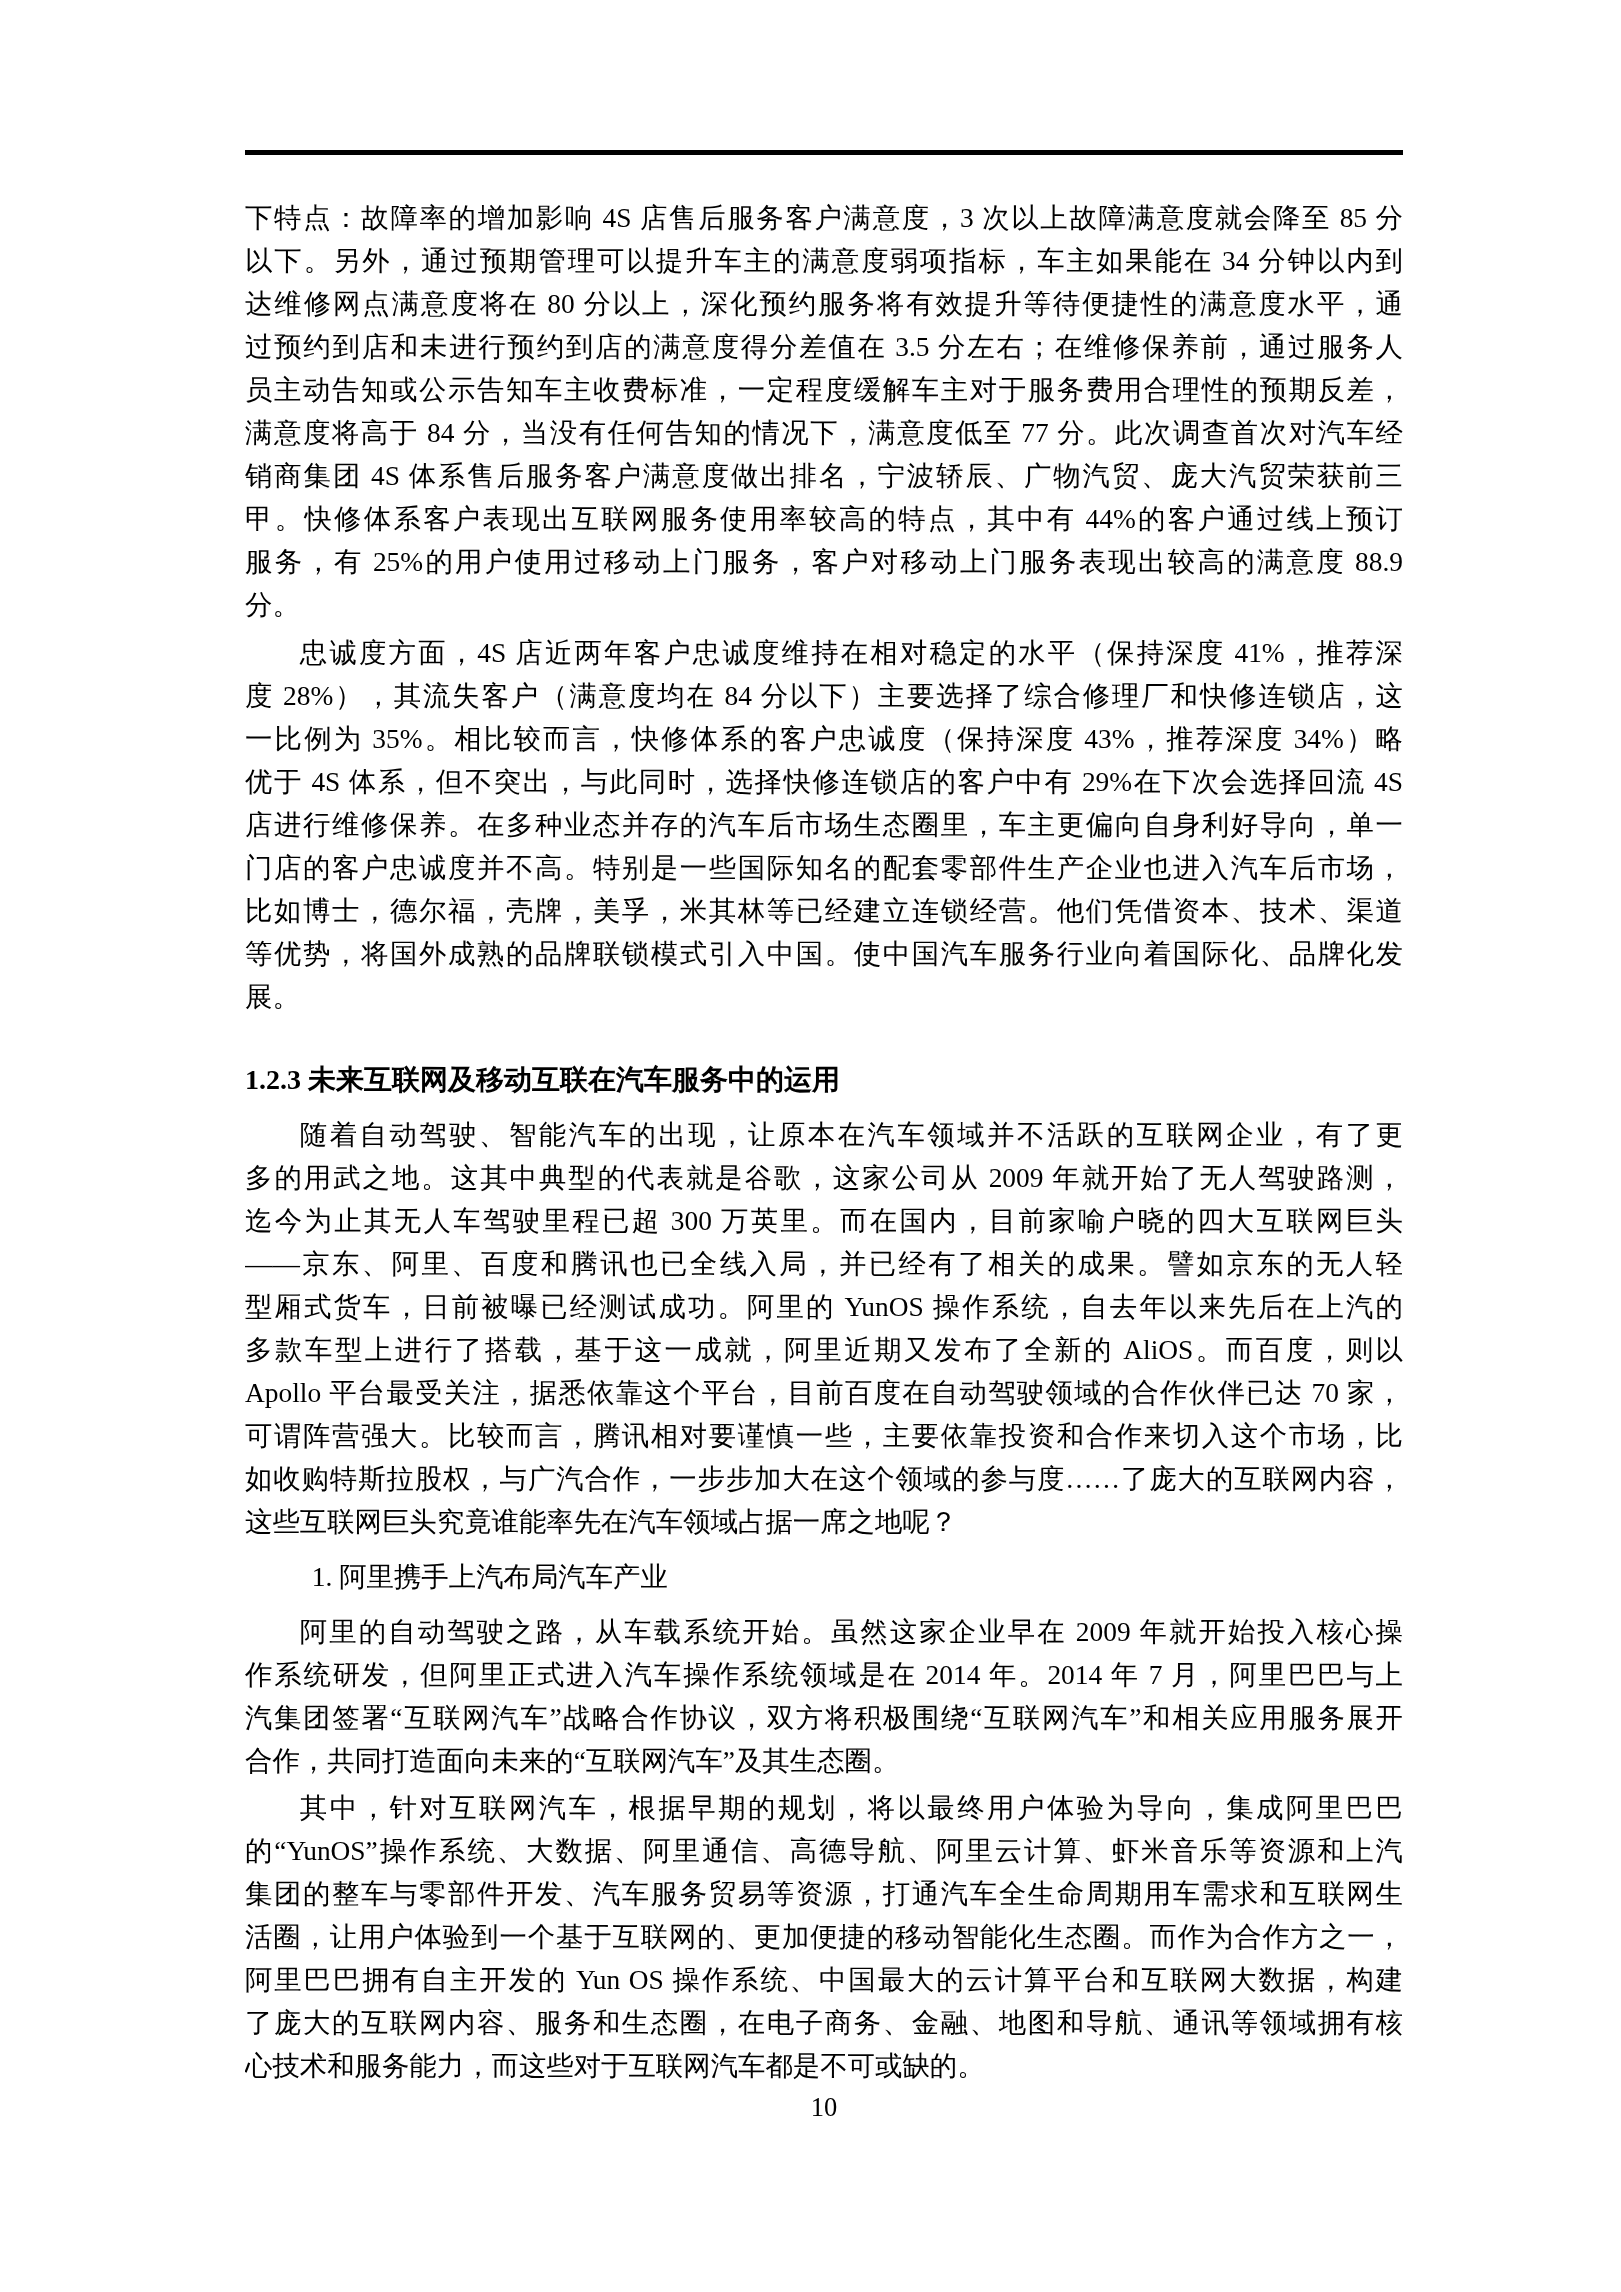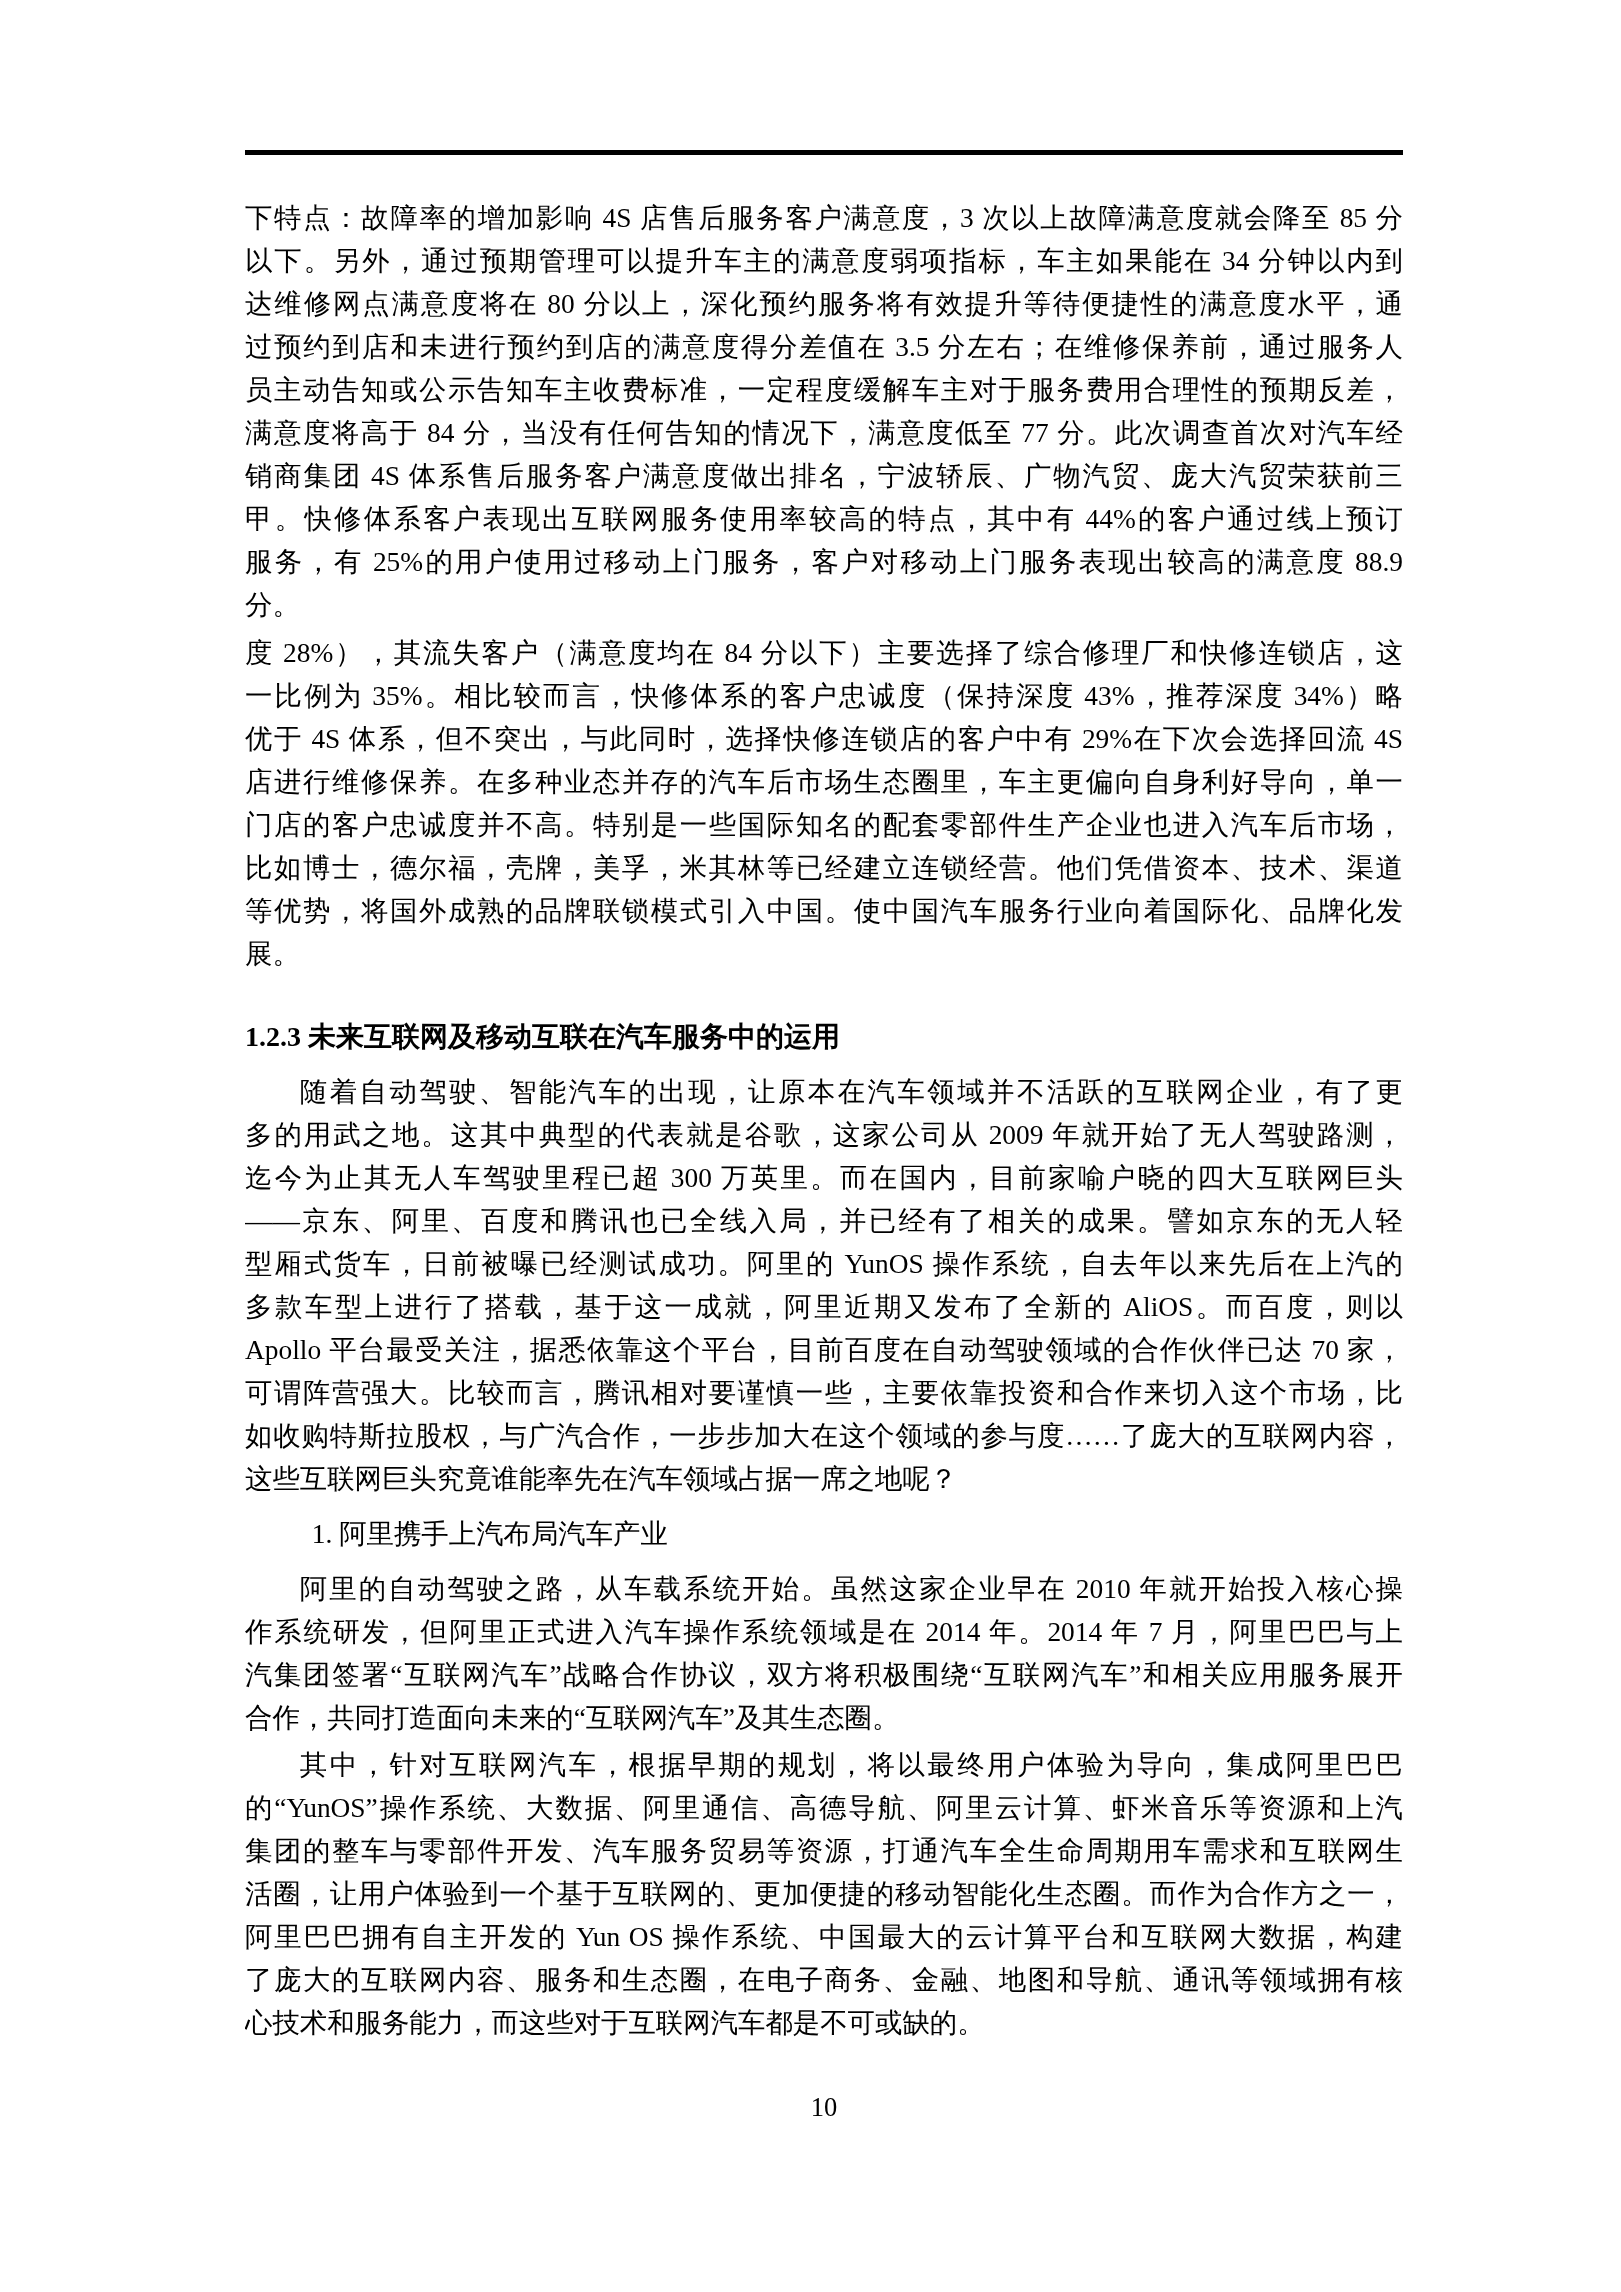--- a/index.html
+++ b/index.html
@@ -66,20 +66,21 @@
         <div class="line">达维修网点满意度将在 80 分以上，深化预约服务将有效提升等待便捷性的满意度水平，通</div>
         <div class="line">过预约到店和未进行预约到店的满意度得分差值在 3.5 分左右；在维修保养前，通过服务人</div>
         <div class="line">员主动告知或公示告知车主收费标准，一定程度缓解车主对于服务费用合理性的预期反差，</div>
         <div class="line">满意度将高于 84 分，当没有任何告知的情况下，满意度低至 77 分。此次调查首次对汽车经</div>
         <div class="line">销商集团 4S 体系售后服务客户满意度做出排名，宁波轿辰、广物汽贸、庞大汽贸荣获前三</div>
         <div class="line">甲。快修体系客户表现出互联网服务使用率较高的特点，其中有 44%的客户通过线上预订</div>
         <div class="line">服务，有 25%的用户使用过移动上门服务，客户对移动上门服务表现出较高的满意度 88.9</div>
         <div class="line last">分。</div>
       </div>
       <div class="block paragraph">
+        <div class="line indent">忠诚度方面，4S 店近两年客户忠诚度维持在相对稳定的水平（保持深度 41%，推荐深</div>
         <div class="line">度 28%），其流失客户（满意度均在 84 分以下）主要选择了综合修理厂和快修连锁店，这</div>
         <div class="line">一比例为 35%。相比较而言，快修体系的客户忠诚度（保持深度 43%，推荐深度 34%）略</div>
         <div class="line">优于 4S 体系，但不突出，与此同时，选择快修连锁店的客户中有 29%在下次会选择回流 4S</div>
         <div class="line">店进行维修保养。在多种业态并存的汽车后市场生态圈里，车主更偏向自身利好导向，单一</div>
         <div class="line">门店的客户忠诚度并不高。特别是一些国际知名的配套零部件生产企业也进入汽车后市场，</div>
         <div class="line">比如博士，德尔福，壳牌，美孚，米其林等已经建立连锁经营。他们凭借资本、技术、渠道</div>
         <div class="line">等优势，将国外成熟的品牌联锁模式引入中国。使中国汽车服务行业向着国际化、品牌化发</div>
         <div class="line last">展。</div>
       </div>
       <h2 class="block heading">
@@ -94,21 +95,21 @@
         <div class="line">多款车型上进行了搭载，基于这一成就，阿里近期又发布了全新的 AliOS。而百度，则以</div>
         <div class="line">Apollo 平台最受关注，据悉依靠这个平台，目前百度在自动驾驶领域的合作伙伴已达 70 家，</div>
         <div class="line">可谓阵营强大。比较而言，腾讯相对要谨慎一些，主要依靠投资和合作来切入这个市场，比</div>
         <div class="line">如收购特斯拉股权，与广汽合作，一步步加大在这个领域的参与度……了庞大的互联网内容，</div>
         <div class="line last">这些互联网巨头究竟谁能率先在汽车领域占据一席之地呢？</div>
       </div>
       <div class="block list-item">
         <div class="line last indent">1. 阿里携手上汽布局汽车产业</div>
       </div>
       <div class="block paragraph">
-        <div class="line indent">阿里的自动驾驶之路，从车载系统开始。虽然这家企业早在 2010 年就开始投入核心操</div>
+        <div class="line indent">阿里的自动驾驶之路，从车载系统开始。虽然这家企业早在 2009 年就开始投入核心操</div>
         <div class="line">作系统研发，但阿里正式进入汽车操作系统领域是在 2014 年。2014 年 7 月，阿里巴巴与上</div>
         <div class="line">汽集团签署“互联网汽车”战略合作协议，双方将积极围绕“互联网汽车”和相关应用服务展开</div>
         <div class="line last">合作，共同打造面向未来的“互联网汽车”及其生态圈。</div>
       </div>
       <div class="block paragraph">
         <div class="line indent">其中，针对互联网汽车，根据早期的规划，将以最终用户体验为导向，集成阿里巴巴</div>
         <div class="line">的“YunOS”操作系统、大数据、阿里通信、高德导航、阿里云计算、虾米音乐等资源和上汽</div>
         <div class="line">集团的整车与零部件开发、汽车服务贸易等资源，打通汽车全生命周期用车需求和互联网生</div>
         <div class="line">活圈，让用户体验到一个基于互联网的、更加便捷的移动智能化生态圈。而作为合作方之一，</div>
         <div class="line">阿里巴巴拥有自主开发的 Yun OS 操作系统、中国最大的云计算平台和互联网大数据，构建</div>

